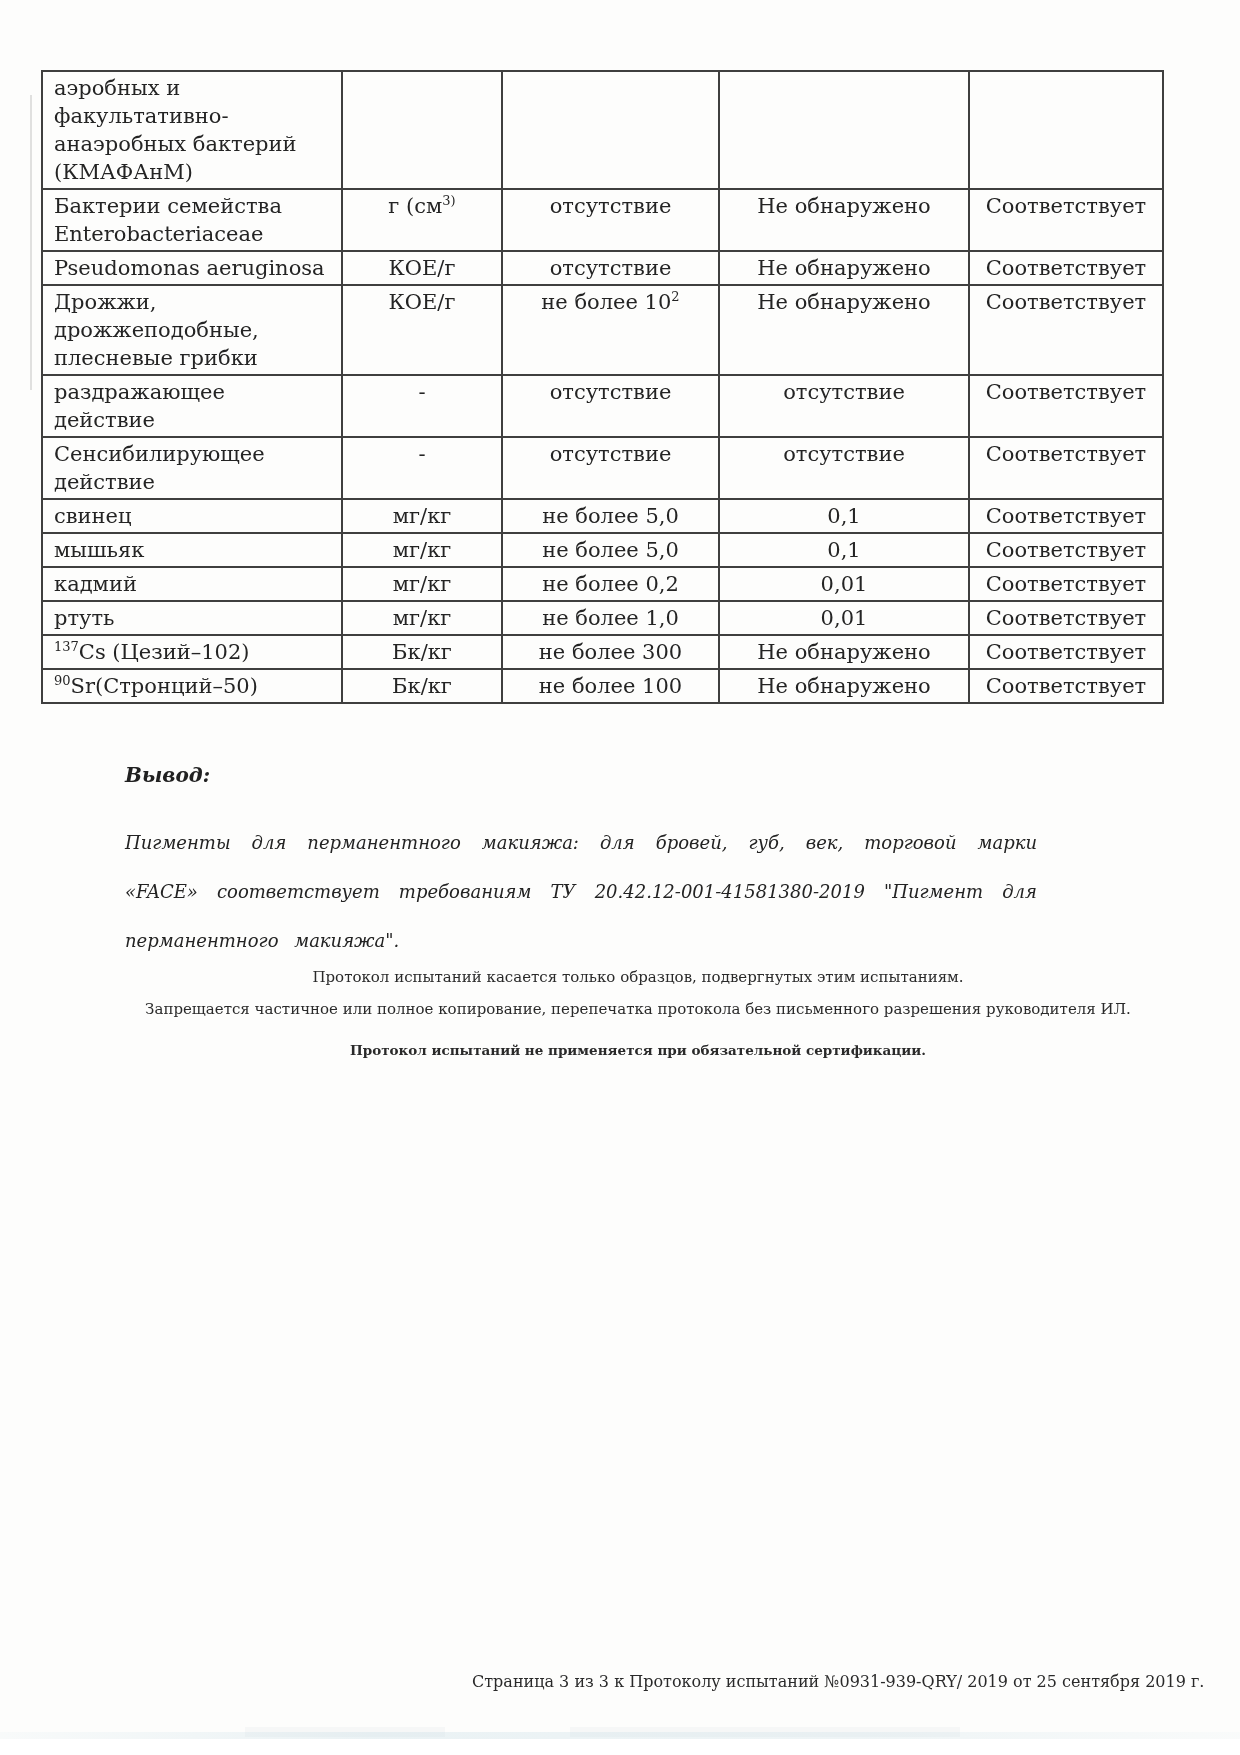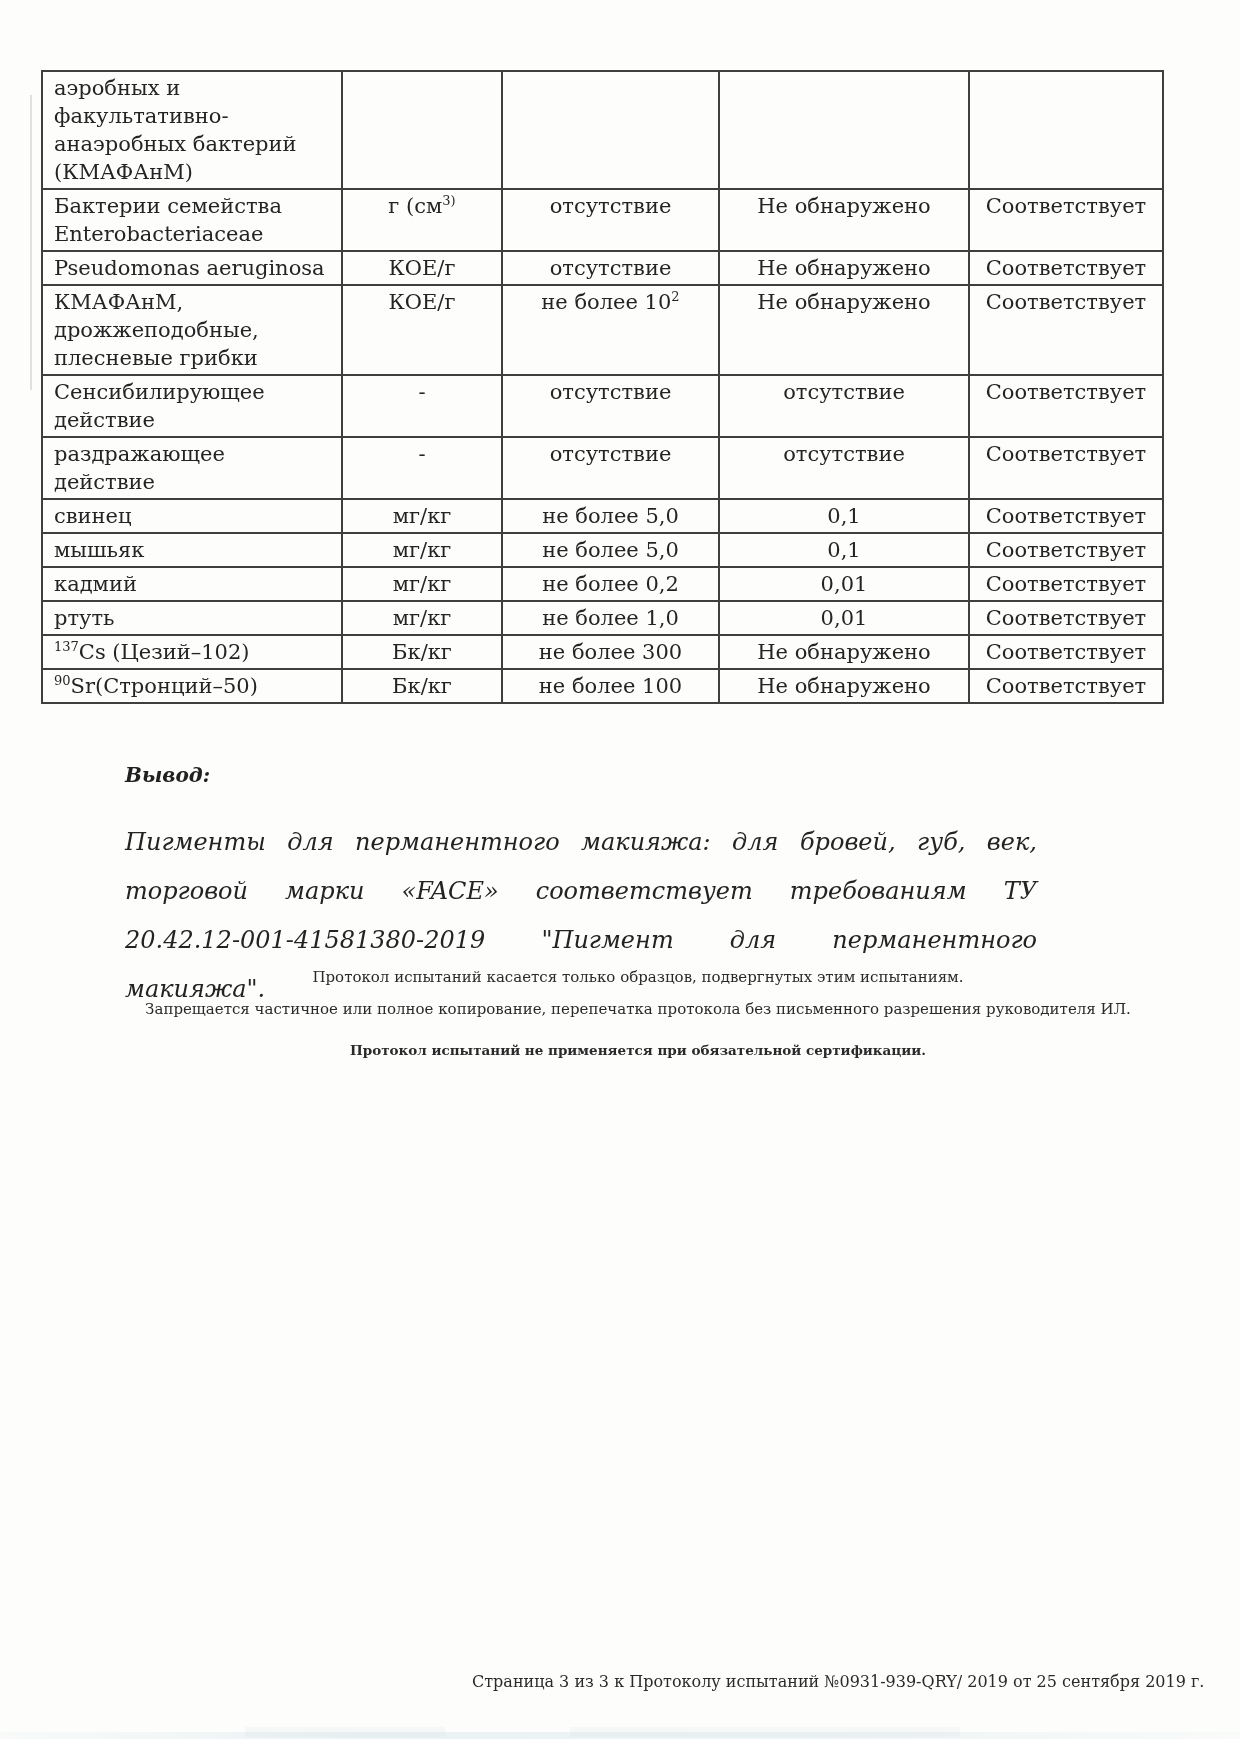--- a/index.html
+++ b/index.html
@@ -59,21 +59,21 @@
     font-style: italic;
     font-weight: bold;
     color: #212121;
   }
   .conclusion-text {
     position: absolute;
     top: 818px;
     left: 125px;
     width: 912px;
     margin: 0;
-    font-size: 24px;
+    font-size: 18px;
     font-style: italic;
     font-weight: 500;
     line-height: 49px;
     text-align: justify;
     word-spacing: 10px;
     color: #232323;
   }
 
   
   .notes {
@@ -178,38 +178,38 @@
           <td class="c4"><span>Соответствует</span></td>
         </tr>
         <tr>
           <td class="c0"><span>Pseudomonas aeruginosa</span></td>
           <td class="c1"><span>КОЕ/г</span></td>
           <td class="c2"><span>отсутствие</span></td>
           <td class="c3"><span>Не обнаружено</span></td>
           <td class="c4"><span>Соответствует</span></td>
         </tr>
         <tr>
-          <td class="c0"><span>КМАФАнМ,
+          <td class="c0"><span>Дрожжи,
 дрожжеподобные,
 плесневые грибки</span></td>
           <td class="c1"><span>КОЕ/г</span></td>
           <td class="c2"><span>не более 10</span><sup>2</sup></td>
           <td class="c3"><span>Не обнаружено</span></td>
           <td class="c4"><span>Соответствует</span></td>
         </tr>
         <tr>
-          <td class="c0"><span>Сенсибилирующее
+          <td class="c0"><span>раздражающее
 действие</span></td>
           <td class="c1"><span>-</span></td>
           <td class="c2"><span>отсутствие</span></td>
           <td class="c3"><span>отсутствие</span></td>
           <td class="c4"><span>Соответствует</span></td>
         </tr>
         <tr>
-          <td class="c0"><span>раздражающее
+          <td class="c0"><span>Сенсибилирующее
 действие</span></td>
           <td class="c1"><span>-</span></td>
           <td class="c2"><span>отсутствие</span></td>
           <td class="c3"><span>отсутствие</span></td>
           <td class="c4"><span>Соответствует</span></td>
         </tr>
         <tr>
           <td class="c0"><span>свинец</span></td>
           <td class="c1"><span>мг/кг</span></td>
           <td class="c2"><span>не более 5,0</span></td>

